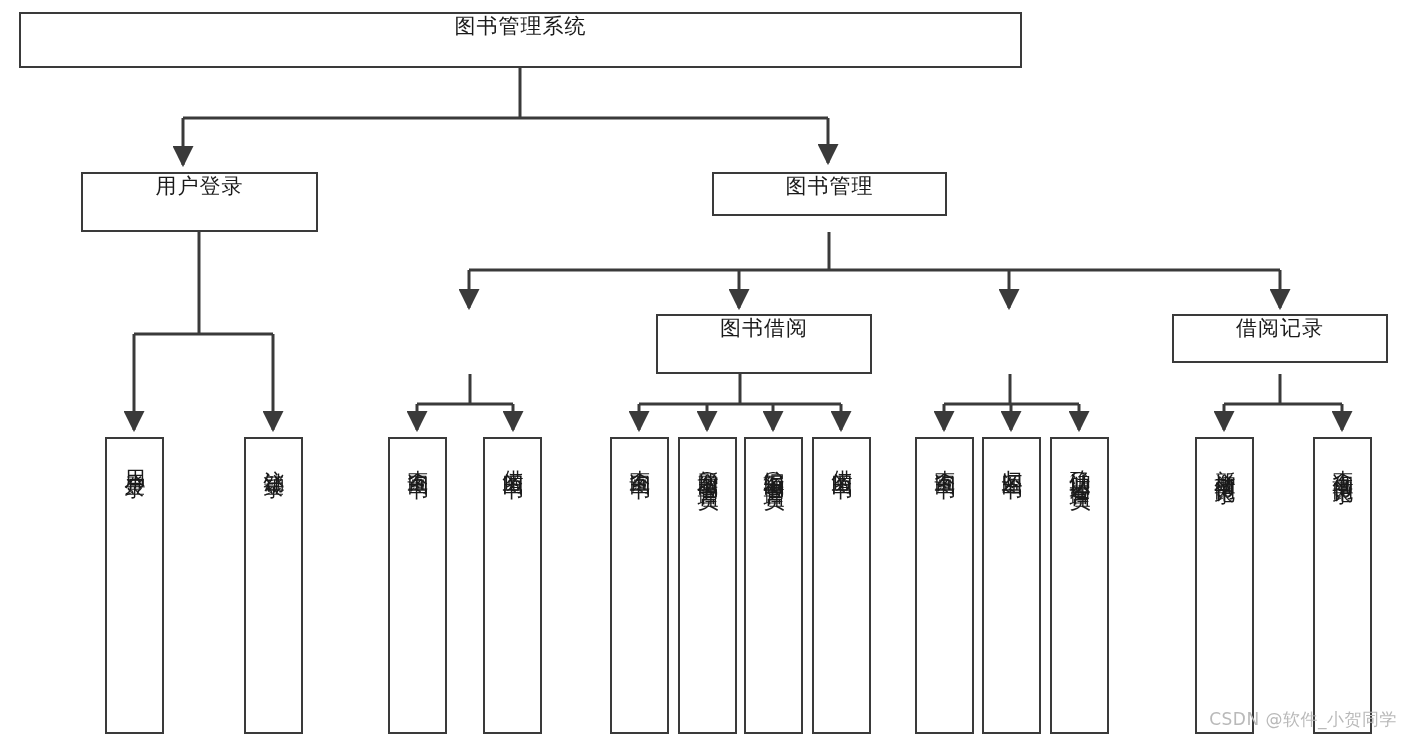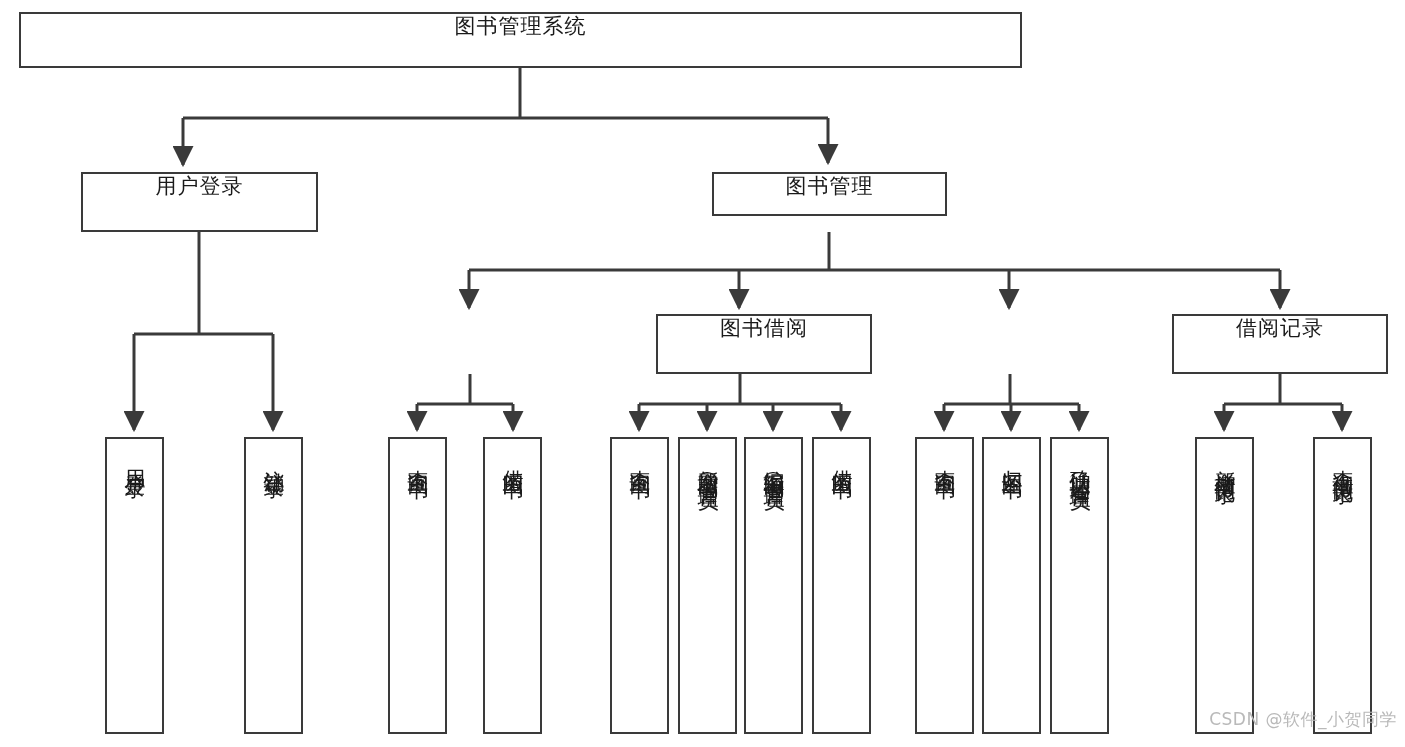--- a/index.html
+++ b/index.html
@@ -127,21 +127,21 @@
   <div class="node horiz" style="left:81px; top:172px; width:237px; height:60px;">
     <span class="node-label">用户登录</span>
   </div>
   <div class="node horiz" style="left:712px; top:172px; width:235px; height:44px;">
     <span class="node-label">图书管理</span>
   </div>
 
   <div class="node horiz" style="left:648px; top:314px; width:216px; height:60px;margin-left:8px;">
     <span class="node-label">图书借阅</span>
   </div>
-  <div class="node horiz" style="left:1172px; top:314px; width:216px; height:60px;">
+  <div class="node horiz" style="left:1172px; top:314px; width:216px; height:49px;">
     <span class="node-label">借阅记录</span>
   </div>
 
   <div class="node vert" style="left:105px; top:437px; width:59px; height:297px;">
     <span class="node-label">用户登录</span>
   </div>
   <div class="node vert" style="left:244px; top:437px; width:59px; height:297px;">
     <span class="node-label">注销登录</span>
   </div>
 

